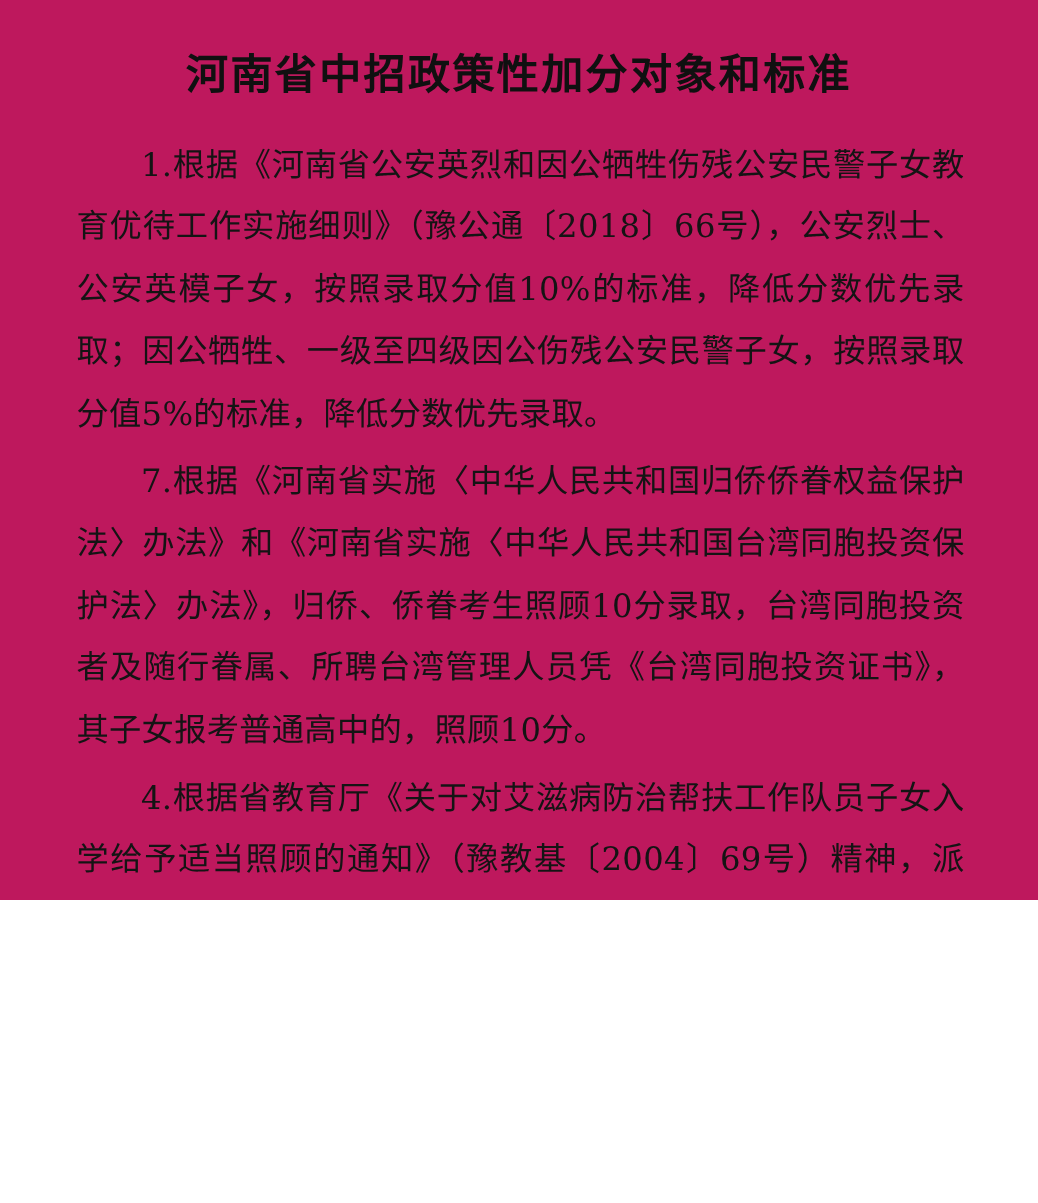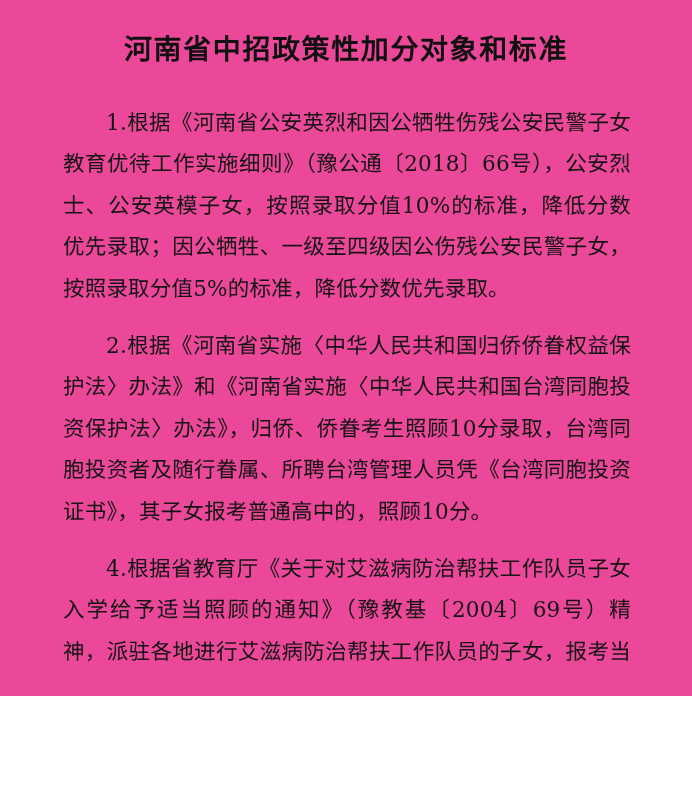--- a/index.html
+++ b/index.html
@@ -13,22 +13,22 @@
     height: 802px;
     overflow: hidden;
     font-family: "DejaVu Serif", "Liberation Serif", serif;
     color: #141414;
     -webkit-font-smoothing: antialiased;
   }
 
   .page {
     position: relative;
     width: 692px;
-    height: 696px;
-    background: #ec4899;
+    height: 600px;
+    background: #be185d;
     box-sizing: border-box;
     overflow: hidden;
   }
 
   
   .doc-title {
     position: absolute;
     left: 0;
     top: 14px;
     width: 692px;
@@ -43,21 +43,21 @@
 
   
   .body-block {
     position: absolute;
     left: 47px;
     top: 86px;
     width: 600px;
   }
 
   .para {
-    margin: 16px;
+    margin: 4px;
     padding: 0;
     font-size: 21.5px;
     line-height: 41.4px;
     text-align: justify;
     text-justify: inter-ideograph;
     text-indent: 2em;
     letter-spacing: 0.2px;
     color: #141414;
     word-break: break-all;
   }
@@ -77,20 +77,20 @@
 <body>
 
 <div class="page">
 
   <h1 class="doc-title">河南省中招政策性加分对象和标准</h1>
 
   <div class="body-block">
 
     <p class="para">1.根据《河南省公安英烈和因公牺牲伤残公安民警子女教育优待工作实施细则》（豫公通〔2018〕66号），公安烈士、公安英模子女，按照录取分值10%的标准，降低分数优先录取；因公牺牲、一级至四级因公伤残公安民警子女，按照录取分值5%的标准，降低分数优先录取。</p>
 
-    <p class="para">2.根据《河南省实施〈中华人民共和国归侨侨眷权益保护法〉办法》和《河南省实施〈中华人民共和国台湾同胞投资保护法〉办法》，归侨、侨眷考生照顾10分录取，台湾同胞投资者及随行眷属、所聘台湾管理人员凭《台湾同胞投资证书》，其子女报考普通高中的，照顾10分。</p>
+    <p class="para">7.根据《河南省实施〈中华人民共和国归侨侨眷权益保护法〉办法》和《河南省实施〈中华人民共和国台湾同胞投资保护法〉办法》，归侨、侨眷考生照顾10分录取，台湾同胞投资者及随行眷属、所聘台湾管理人员凭《台湾同胞投资证书》，其子女报考普通高中的，照顾10分。</p>
 
 
     <p class="para para-clip">4.根据省教育厅《关于对艾滋病防治帮扶工作队员子女入学给予适当照顾的通知》（豫教基〔2004〕69号）精神，派驻各地进行艾滋病防治帮扶工作队员的子女，报考当地普通高中的可照</p>
 
   </div>
 
 </div>
 
 </body></html>

